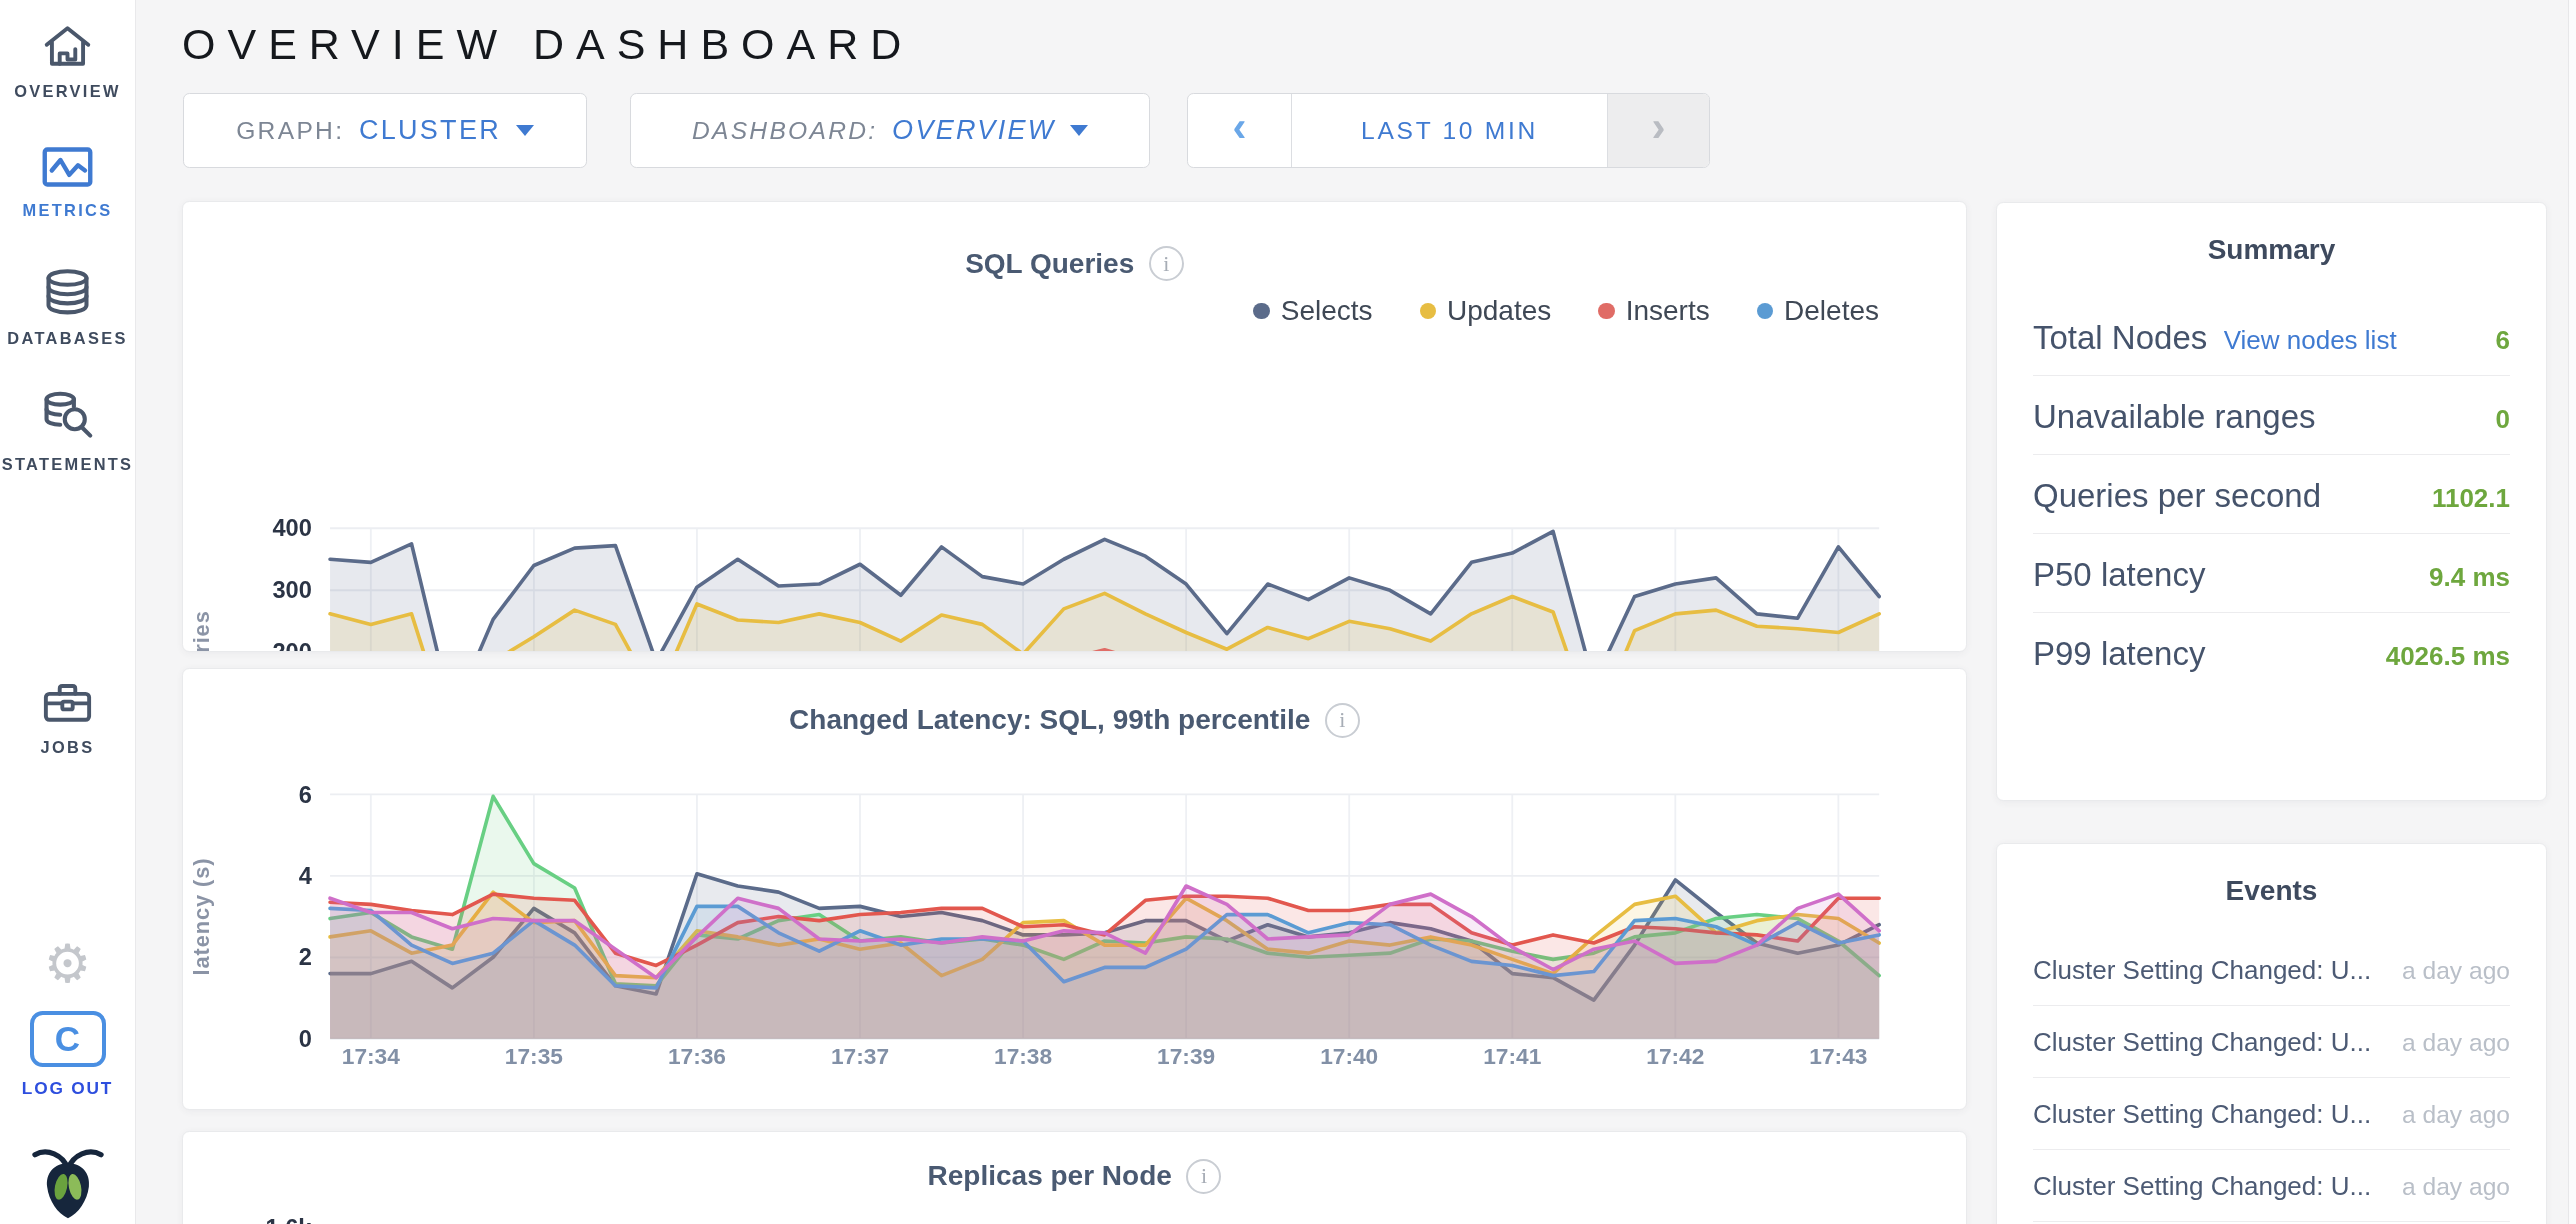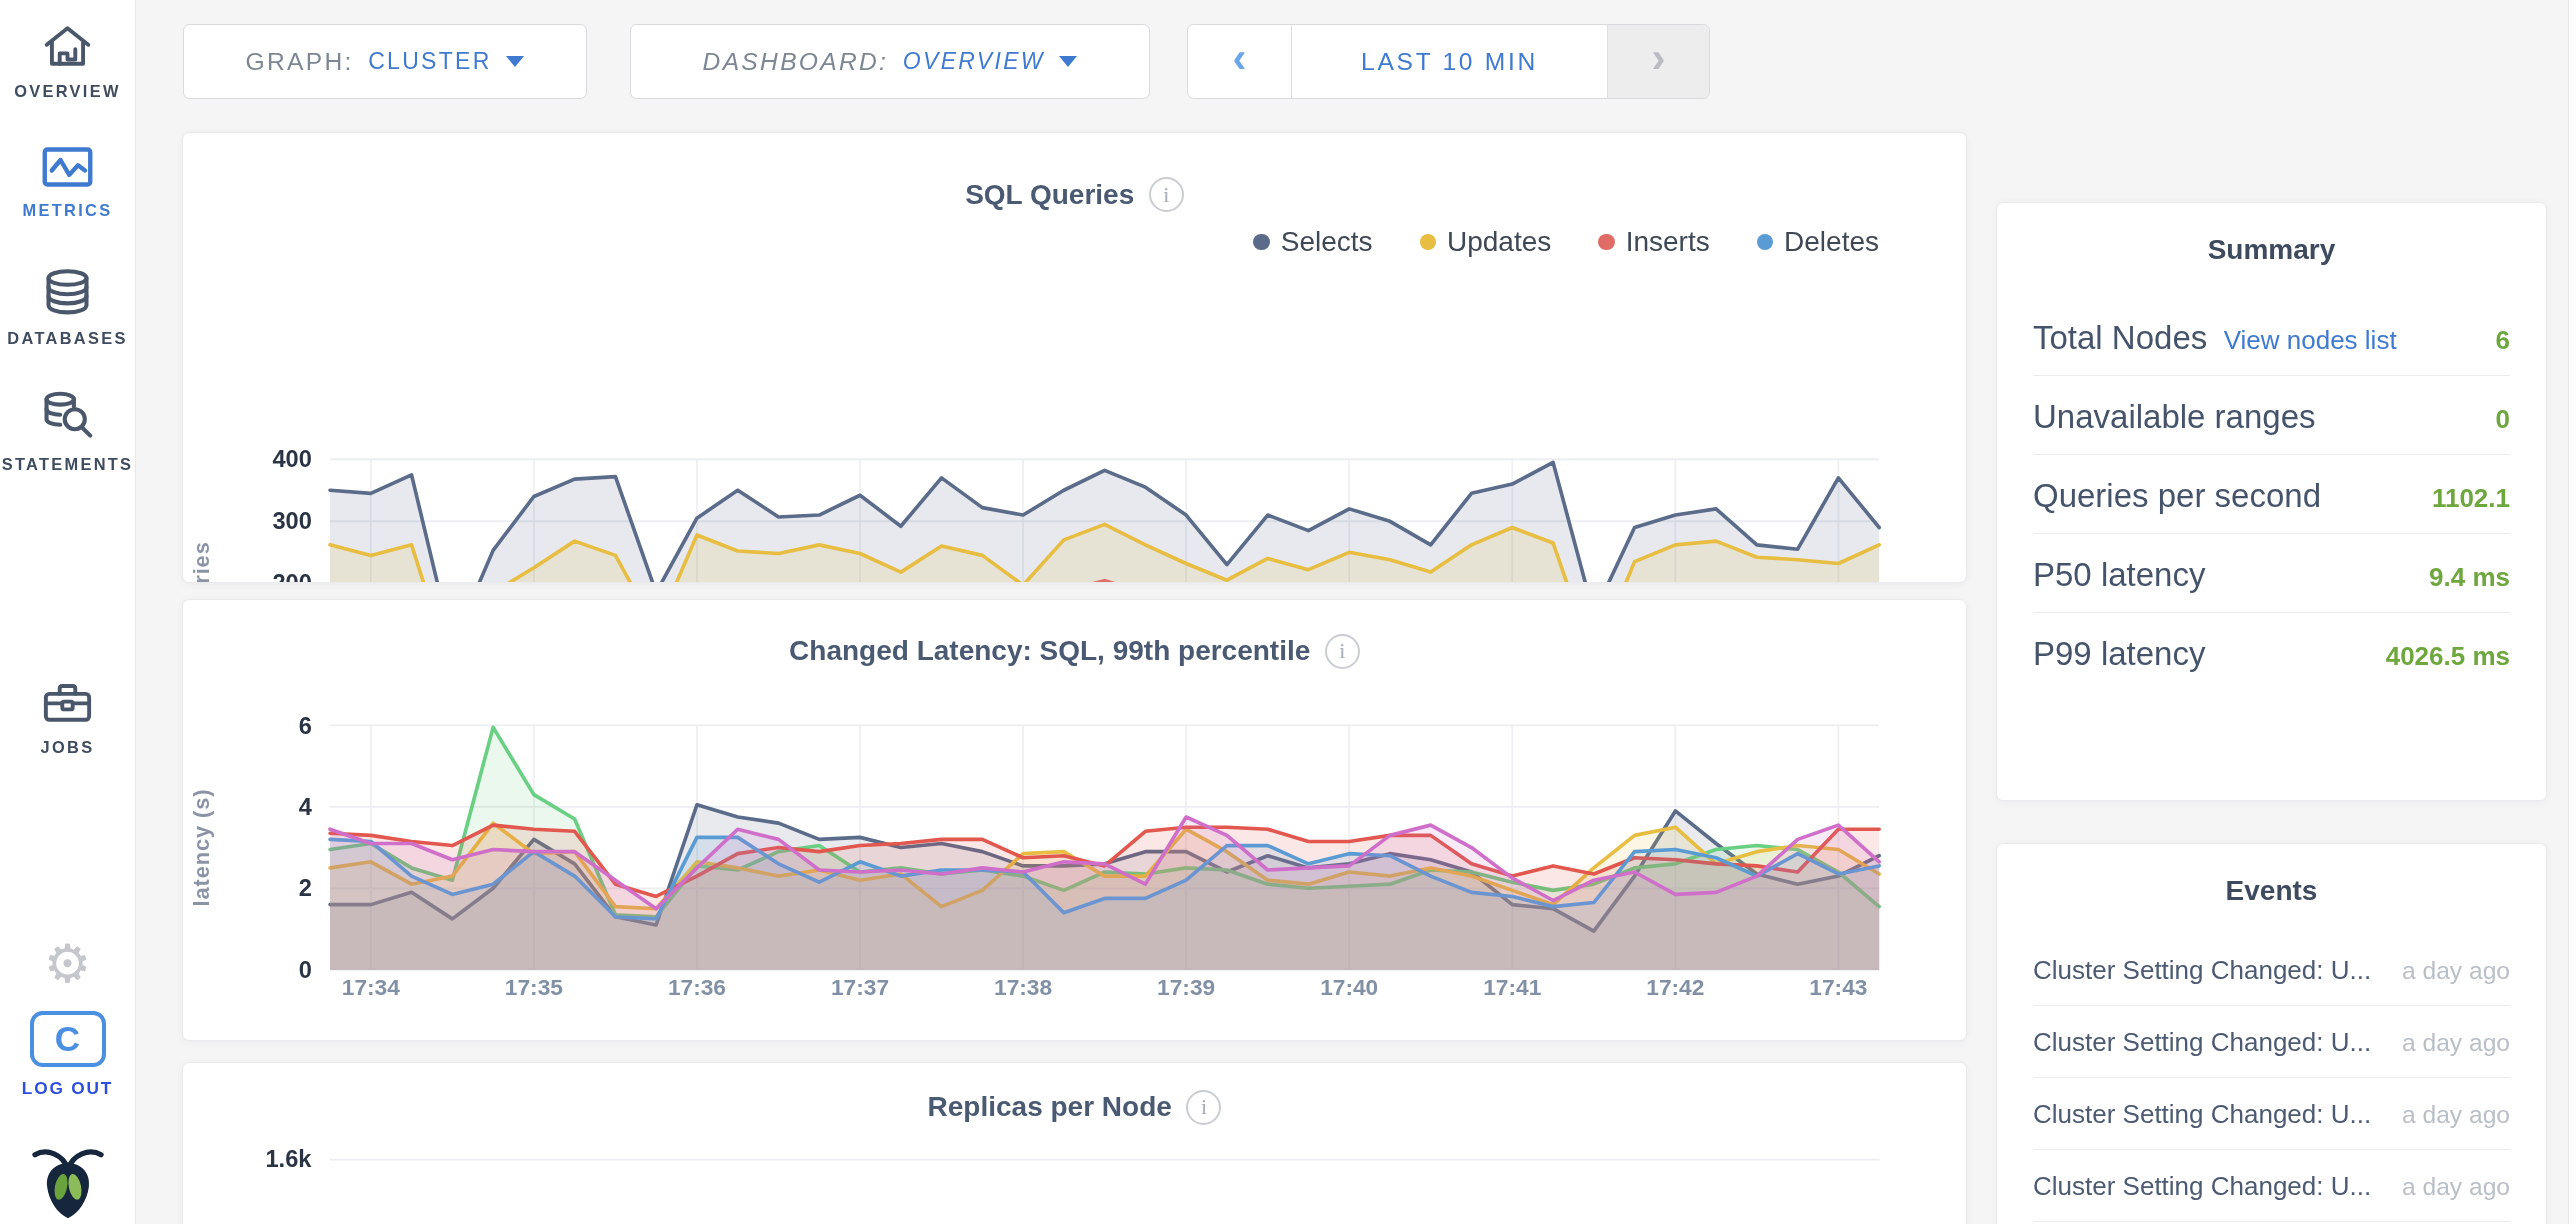--- a/index.html
+++ b/index.html
@@ -25,21 +25,21 @@
   
   .main { position:absolute; left:182px; top:0; width:1785px; }
   .page-title { margin-top:20px; font-size:43px; font-weight:400; letter-spacing:12px;
     color:#15181d; }
 
   .controls { position:relative; margin-top:24px; height:88px; }
   .dropdown { position:absolute; top:0; height:75px; background:#fff;
     border:1.8px solid #d8dade; border-radius:6.4px; display:flex; align-items:center;
     justify-content:center; gap:14.6px; cursor:pointer; }
   .dd-label { font-size:24.6px; letter-spacing:2.3px; color:#7d8694; }
-  .dd-value { font-size:23px; letter-spacing:2.3px; color:var(--blue,#3f7ad1); }
+  .dd-value { font-size:27px; letter-spacing:2.3px; color:var(--blue,#3f7ad1); }
   .dd-caret { width:0; height:0; border-left:9px solid transparent;
     border-right:9px solid transparent; border-top:11px solid var(--blue,#3f7ad1); }
   #dd-graph { left:0.9px; width:404px; }
   #dd-dashboard { left:448px; width:520px;font-style:italic; }
 
   .timepicker { position:absolute; top:0; left:1005px; width:523px; height:75px;
     border:1.8px solid #d8dade; border-radius:6.4px; background:#fff; display:flex;
     overflow:hidden; }
   .tp-seg { display:flex; align-items:center; justify-content:center; height:100%; }
   .tp-prev { width:104px; border-right:1.8px solid #dcdee2; font-size:42px;
@@ -166,20 +166,21 @@
       <path d="M46 36 C40 20 22 12 8 20" fill="none" stroke="#16263c" stroke-width="6" stroke-linecap="round"></path>
       <path d="M46 36 C52 20 70 12 84 20" fill="none" stroke="#16263c" stroke-width="6" stroke-linecap="round"></path>
       <path d="M46 30 C30 30 20 42 22 57 C24 73 34 88 46 93 C58 88 68 73 70 57 C72 42 62 30 46 30 Z" fill="#16263c"></path>
       <ellipse cx="38" cy="57" rx="7" ry="15" transform="rotate(12 38 57)" fill="#6aa23e"></ellipse>
       <ellipse cx="54" cy="57" rx="7" ry="15" transform="rotate(-12 54 57)" fill="#8cbb59"></ellipse>
     </svg>
   </div>
 </aside>
 
 <main class="main">
+  <h1 class="page-title">OVERVIEW DASHBOARD</h1>
 
   <div class="controls">
     <div class="dropdown" id="dd-graph">
       <span class="dd-label">GRAPH:</span>
       <span class="dd-value">CLUSTER</span>
       <span class="dd-caret"></span>
     </div>
     <div class="dropdown" id="dd-dashboard">
       <span class="dd-label">DASHBOARD:</span>
       <span class="dd-value">OVERVIEW</span>

